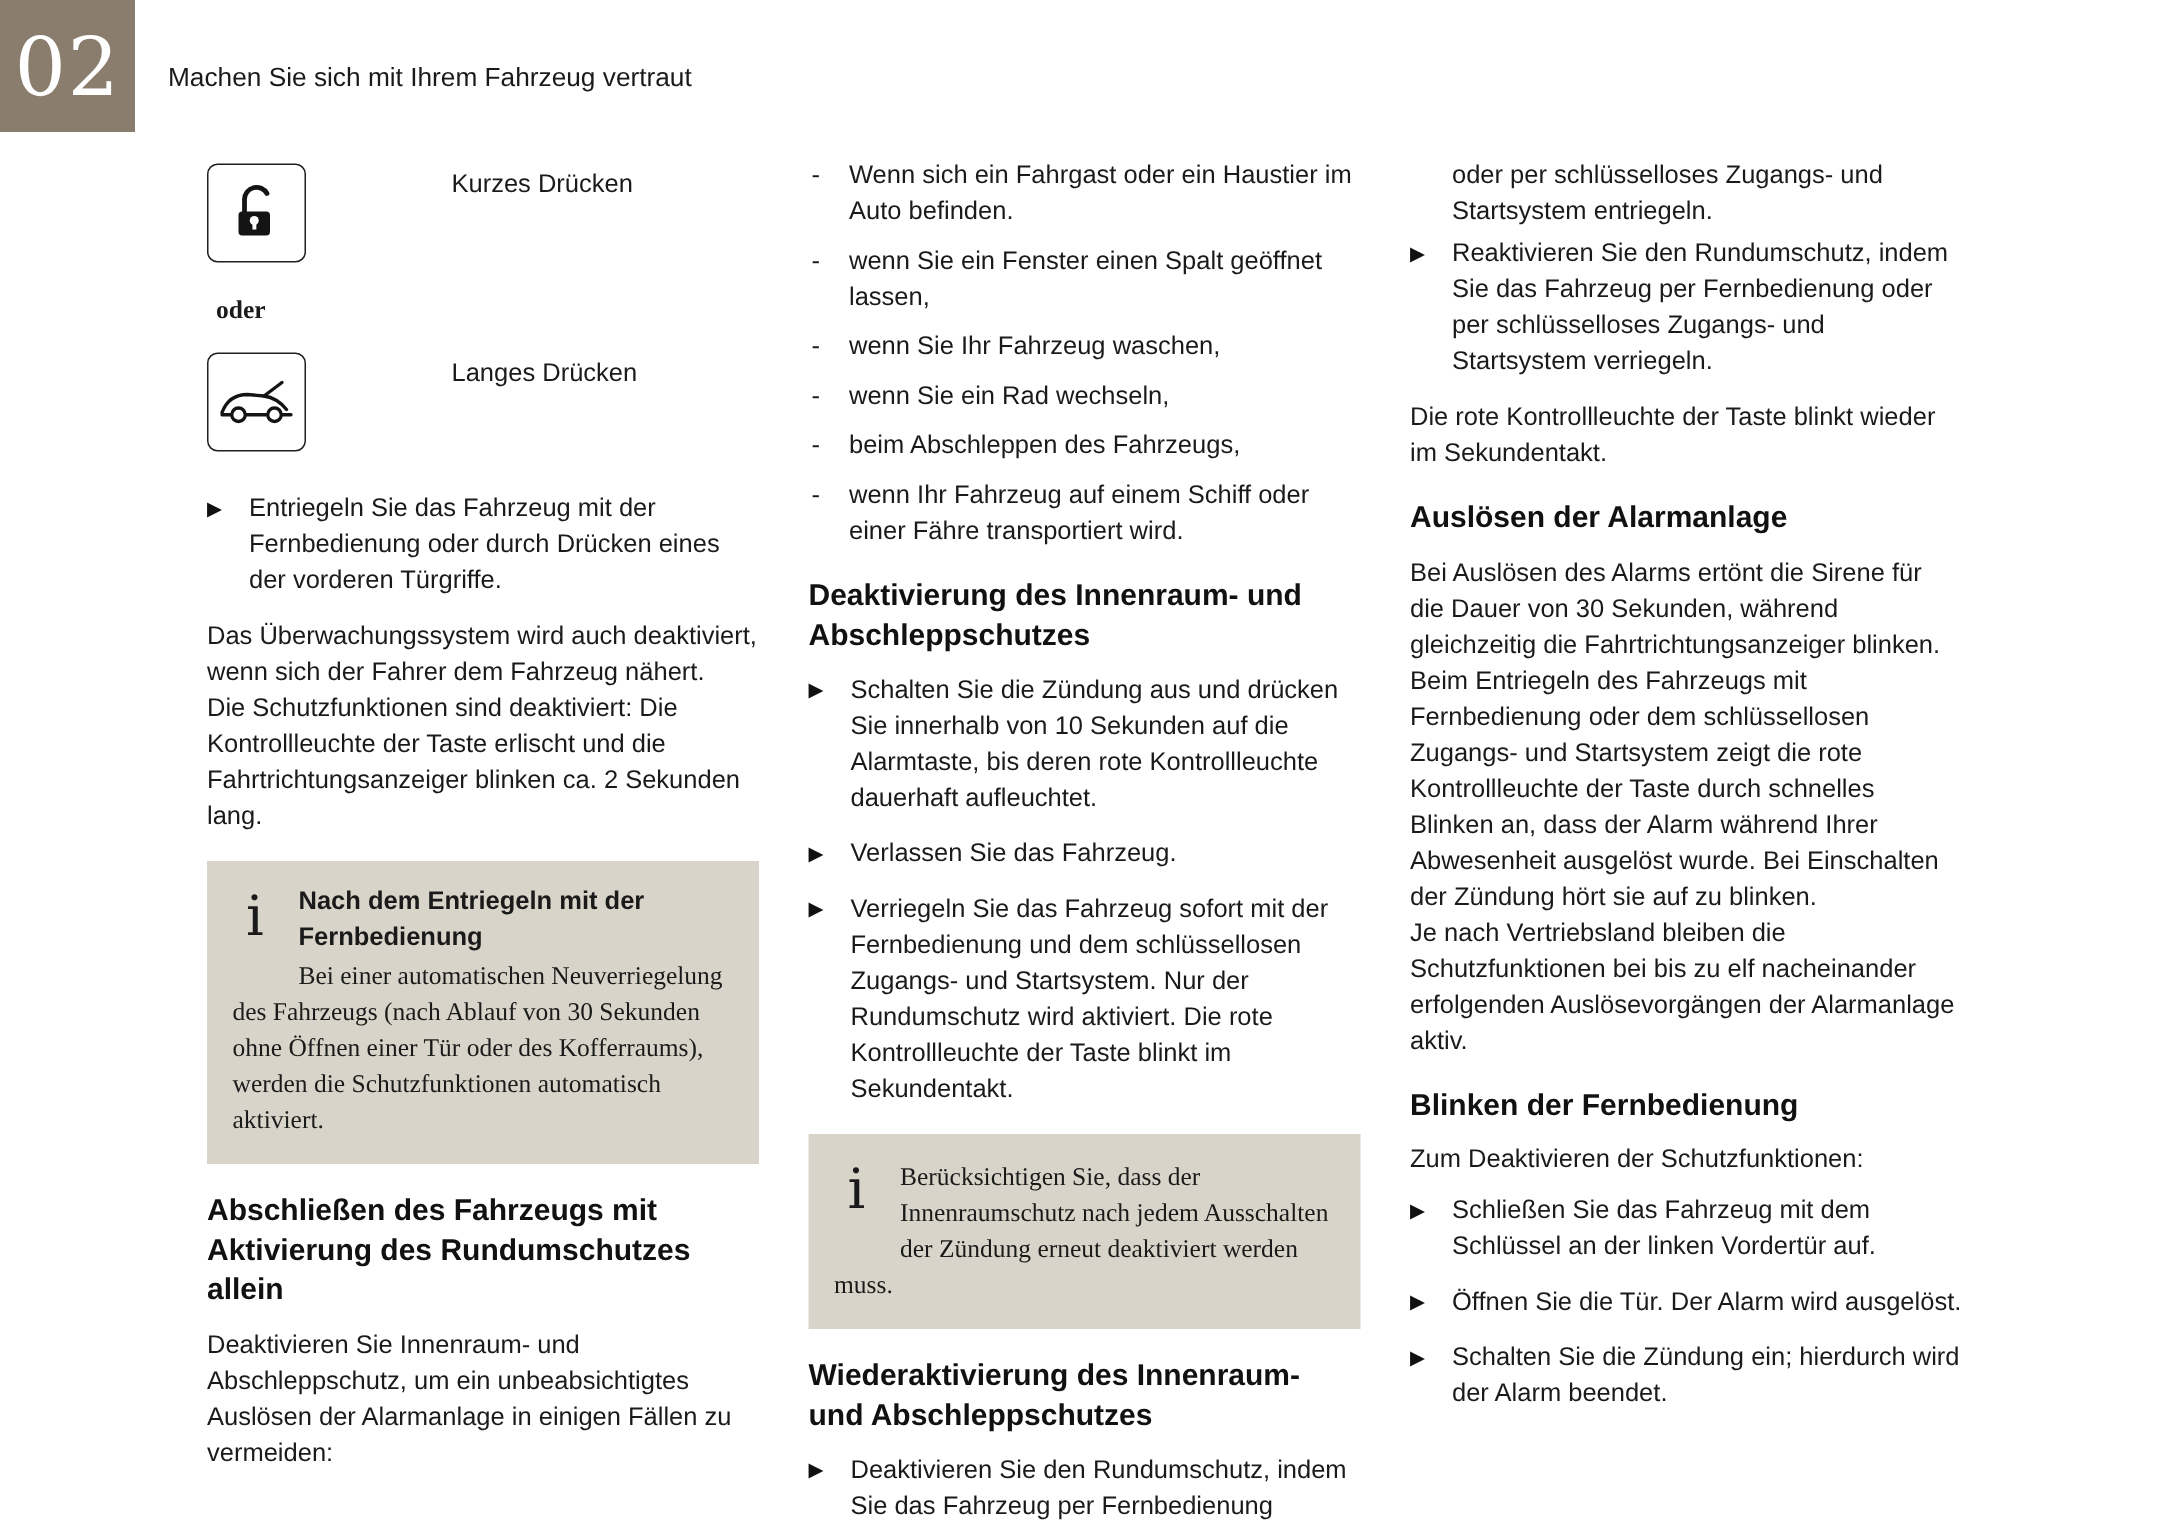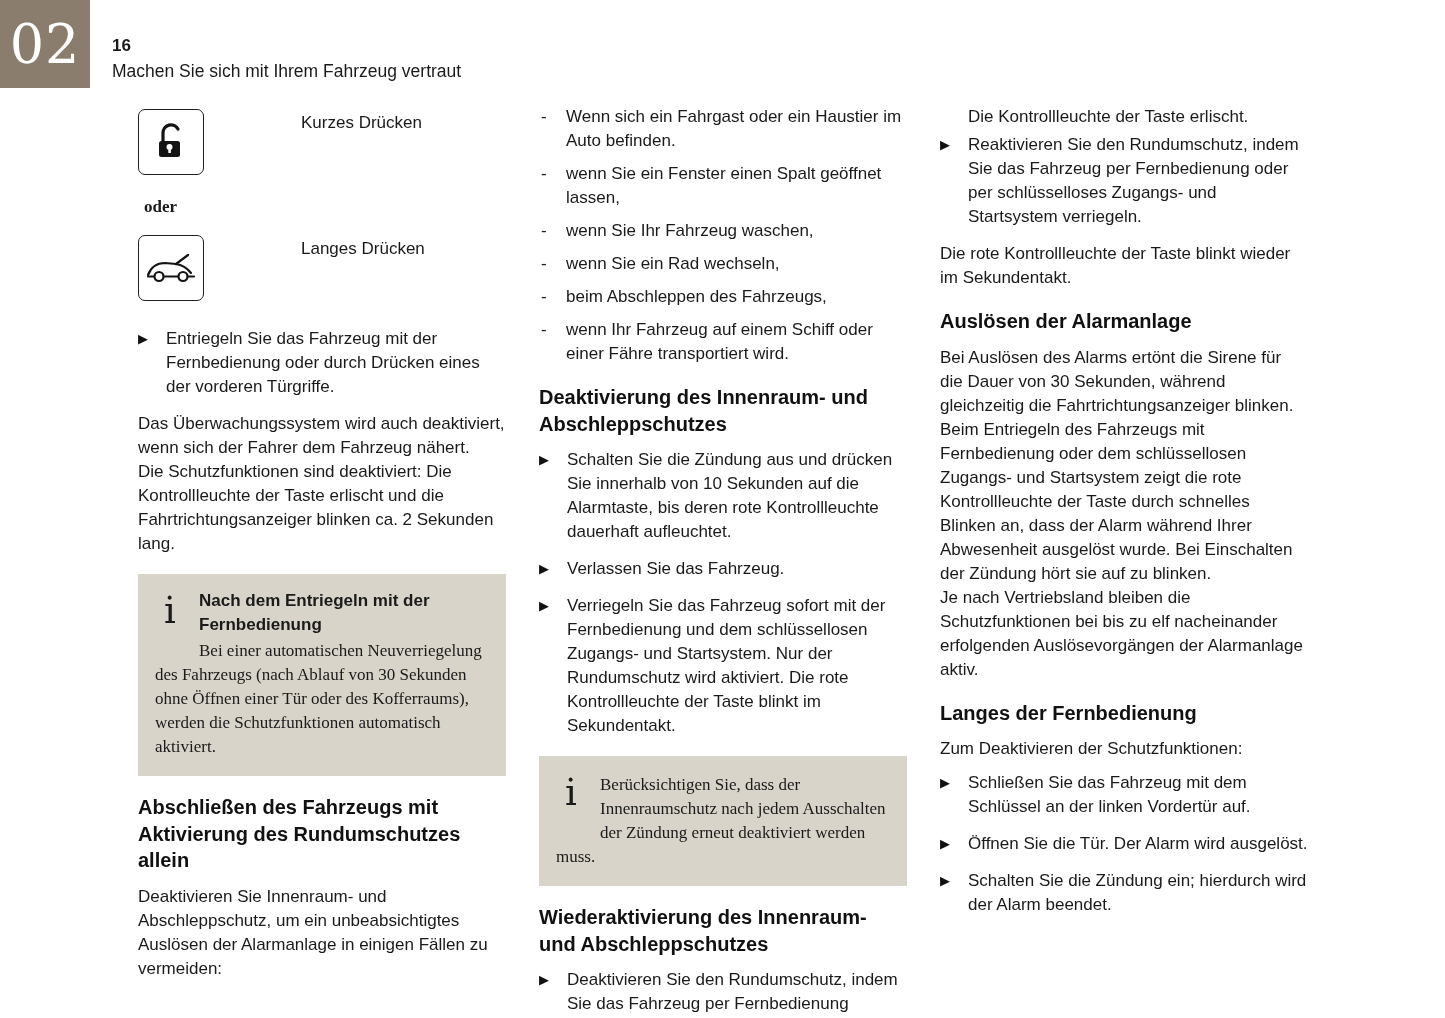--- a/index.html
+++ b/index.html
@@ -95,21 +95,20 @@
 </head>
 <body>
 
 <div class="page">
 
   <div class="chapter-box">
     <span>02</span>
   </div>
 
   <div class="header">
-    <div class="page-number">16</div>
     <div class="page-title">Machen Sie sich mit Ihrem Fahrzeug vertraut</div>
   </div>
 
   <div class="columns">
 
     <div class="col">
 
       <div class="icon-row first">
         <div class="icon-box">
           <svg width="40" height="46" viewBox="0 0 40 46" aria-hidden="true">
@@ -211,39 +210,39 @@
       <div class="arrow-item">
         <span class="glyph">▶</span>
         <span>Deaktivieren Sie den Rundumschutz, indem Sie das Fahrzeug per Fernbedienung</span>
       </div>
 
     </div>
 
     <div class="col">
 
       <div class="cont top-gap">
-        <div>Die Kontrollleuchte der Taste erlischt.</div>
+        <div>oder per schlüsselloses Zugangs- und Startsystem entriegeln.</div>
       </div>
 
       <div class="arrow-item">
         <span class="glyph">▶</span>
         <span>Reaktivieren Sie den Rundumschutz, indem Sie das Fahrzeug per Fernbedienung oder per schlüsselloses Zugangs- und Startsystem verriegeln.</span>
       </div>
 
       <div class="para">Die rote Kontrollleuchte der Taste blinkt wieder im Sekundentakt.</div>
 
       <h3>Auslösen der Alarmanlage</h3>
 
       <div class="para para-tight">
         <div>Bei Auslösen des Alarms ertönt die Sirene für die Dauer von 30 Sekunden, während gleichzeitig die Fahrtrichtungsanzeiger blinken.</div>
         <div>Beim Entriegeln des Fahrzeugs mit Fernbedienung oder dem schlüssellosen Zugangs- und Startsystem zeigt die rote Kontrollleuchte der Taste durch schnelles Blinken an, dass der Alarm während Ihrer Abwesenheit ausgelöst wurde. Bei Einschalten der Zündung hört sie auf zu blinken.</div>
         <div>Je nach Vertriebsland bleiben die Schutzfunktionen bei bis zu elf nacheinander erfolgenden Auslösevorgängen der Alarmanlage aktiv.</div>
       </div>
 
-      <h3>Langes der Fernbedienung</h3>
+      <h3>Blinken der Fernbedienung</h3>
 
       <div class="para">Zum Deaktivieren der Schutzfunktionen:</div>
 
       <div class="arrow-item">
         <span class="glyph">▶</span>
         <span>Schließen Sie das Fahrzeug mit dem Schlüssel an der linken Vordertür auf.</span>
       </div>
       <div class="arrow-item">
         <span class="glyph">▶</span>
         <span>Öffnen Sie die Tür. Der Alarm wird ausgelöst.</span>

